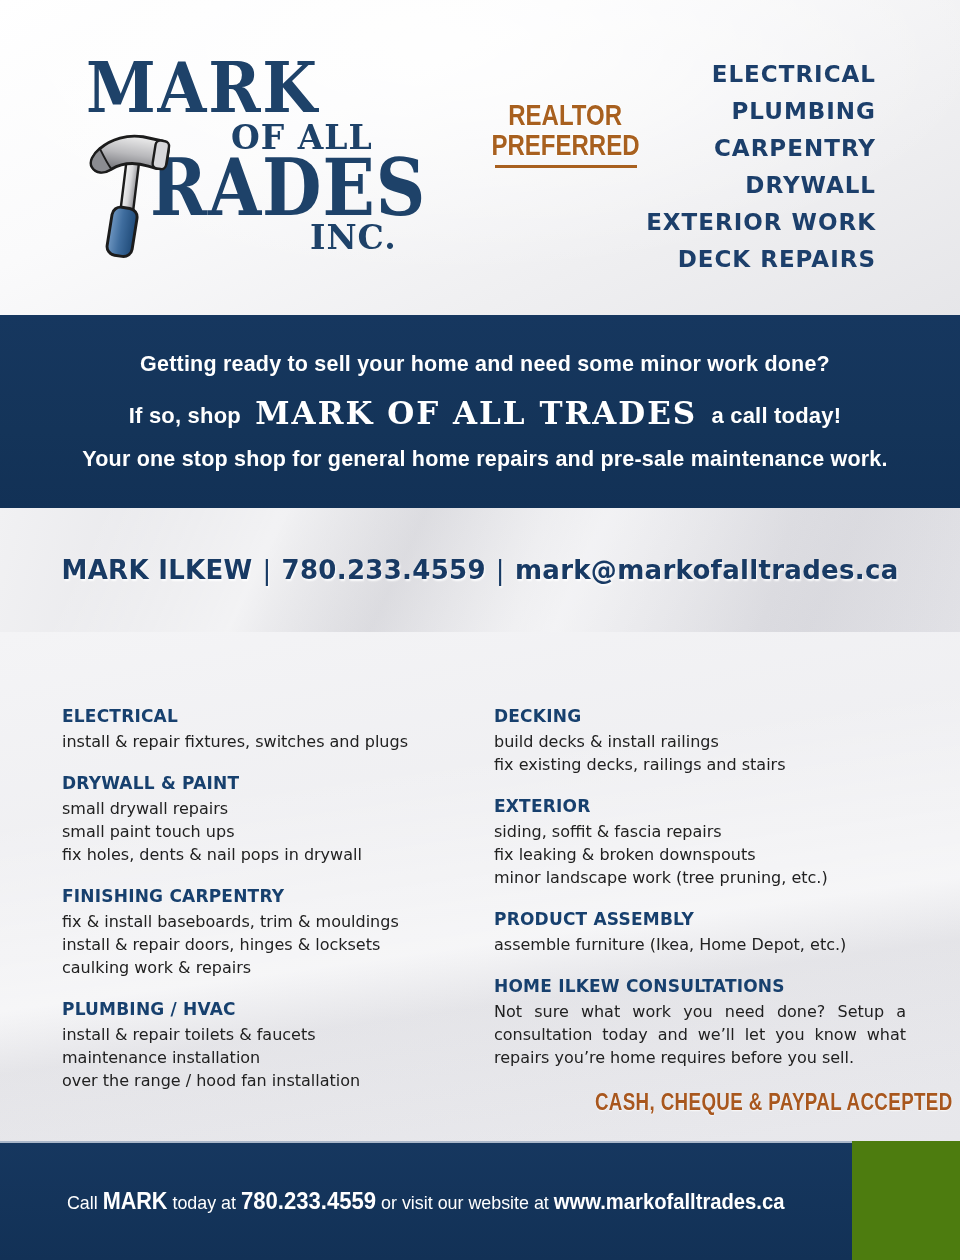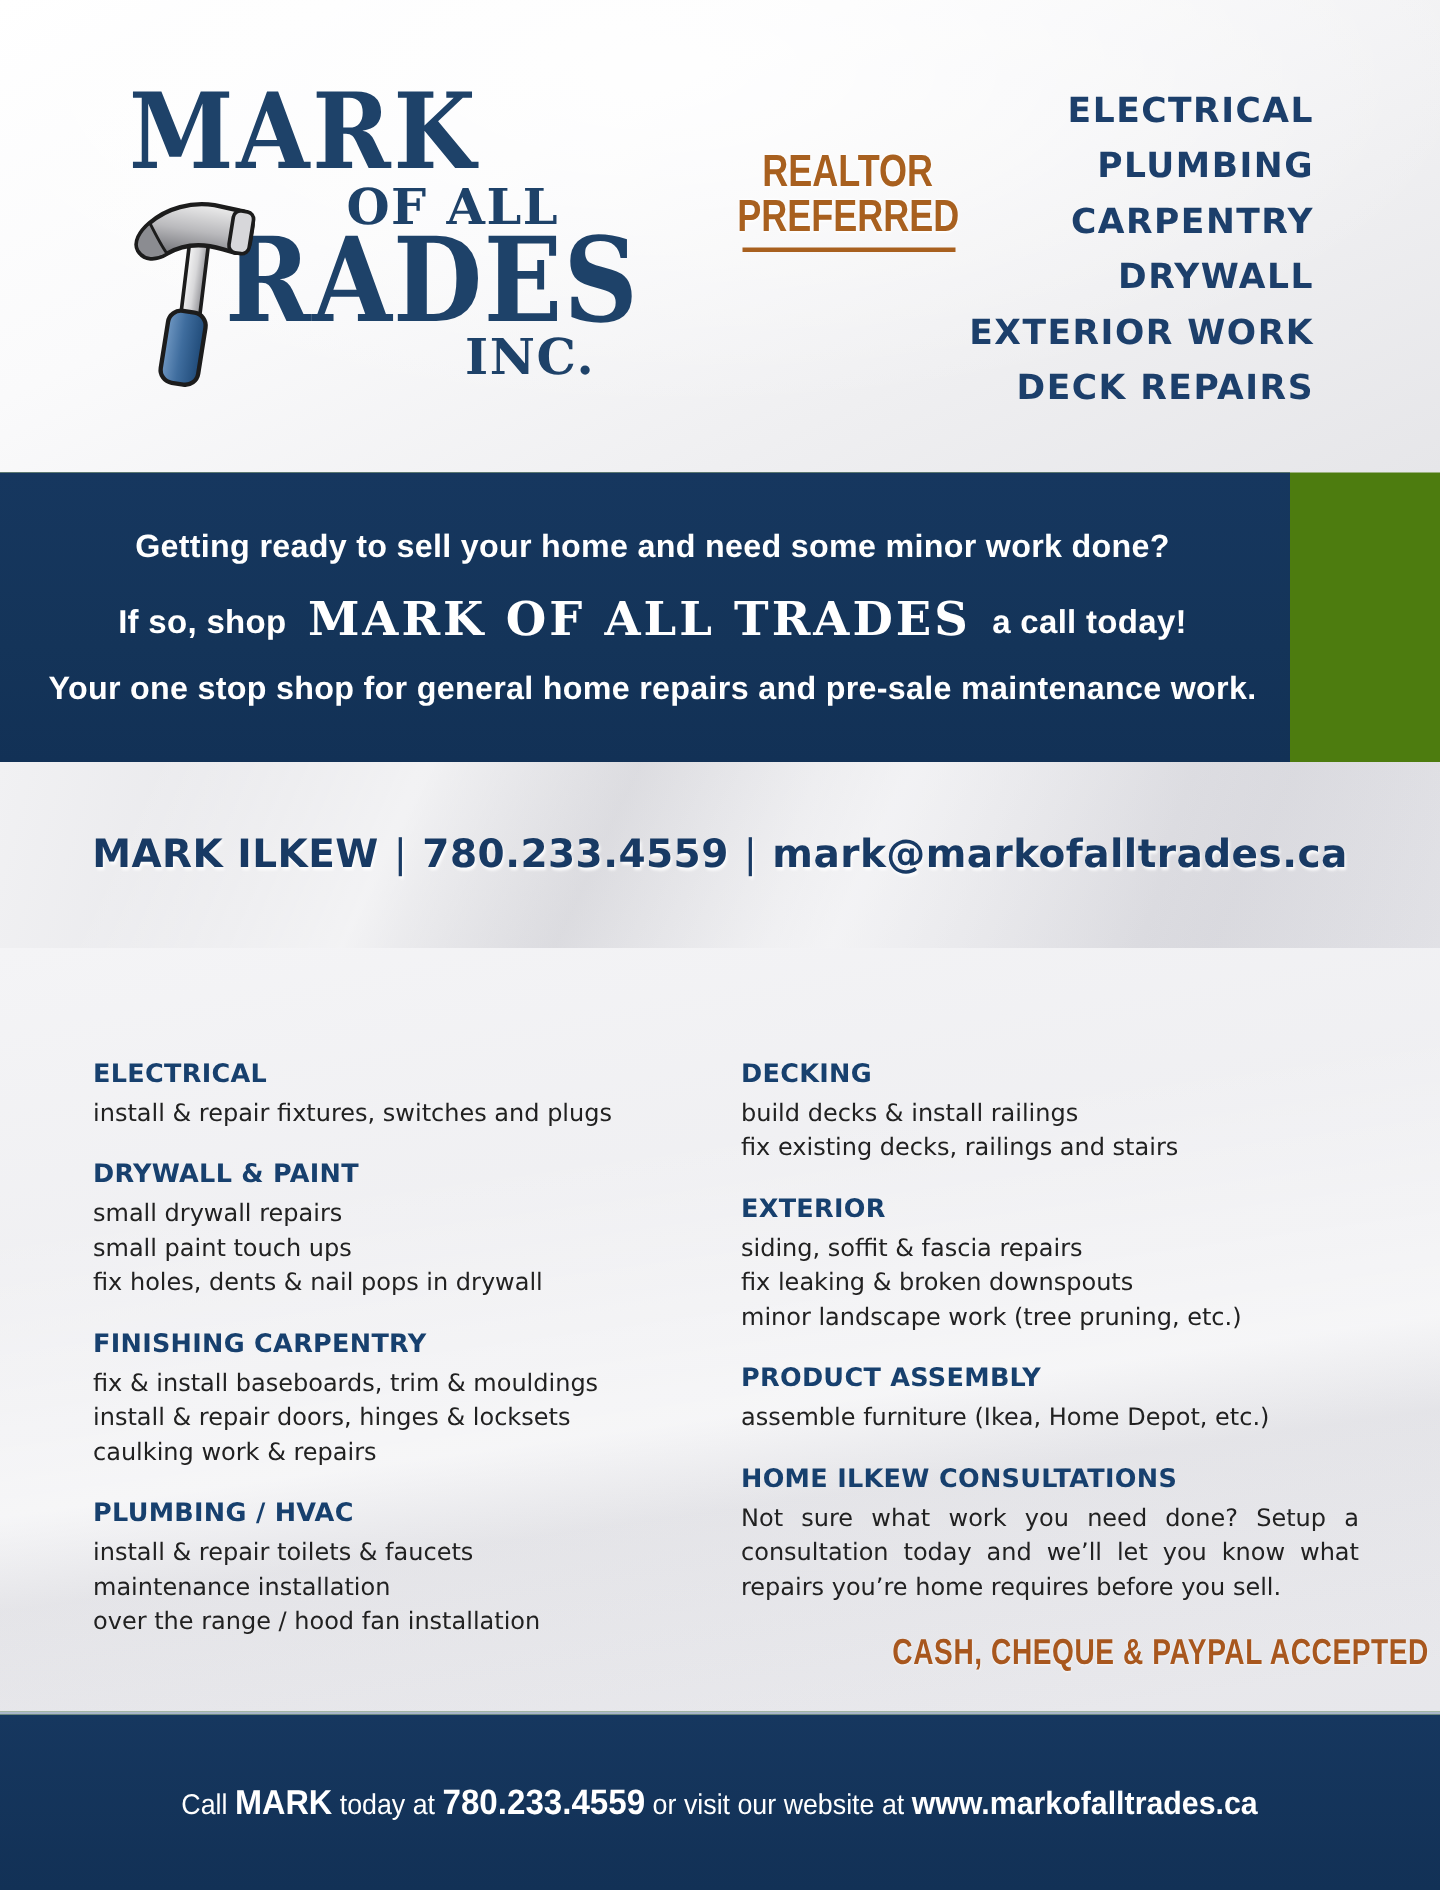--- a/index.html
+++ b/index.html
@@ -9,38 +9,38 @@
     font-family:"DejaVu Sans","Liberation Sans",sans-serif;
     background:#4d7c0f;
   }
   
   .header {
     position:absolute; left:0; top:0; width:960px; height:315px;
     background:linear-gradient(155deg,#ffffff 0%,#fafafb 35%,#efeff1 70%,#e6e6e9 100%);
     overflow:hidden;
   }
   .banner {
-    position:absolute; left:0; top:315px; width:860px; height:193px;
+    position:absolute; left:0; top:315px; width:960px; height:193px;
     background:linear-gradient(180deg,#16375f 0%,#143459 60%,#123156 100%);
     display:flex; flex-direction:column; justify-content:center; align-items:center;
     gap:17px; color:#ffffff; text-align:center;padding-left:10px;
   }
   .contact-band {
     position:absolute; left:0; top:508px; width:960px; height:124px;
     background:linear-gradient(105deg,#f1f1f3 0%,#e2e2e6 30%,#ededf0 55%,#dfdfe4 80%,#eaeaee 100%);
     display:flex; align-items:center; justify-content:center;
     overflow:hidden;
   }
   .main {
     position:absolute; left:0; top:632px; width:960px; height:509px;
     background:linear-gradient(170deg,#f4f4f6 0%,#ededf0 55%,#e7e7eb 100%);
     overflow:hidden;
   }
   .footer {
-    position:absolute; left:0; top:1141px; width:960px; height:119px;
+    position:absolute; left:0; top:1141px; width:852px; height:119px;
     background:linear-gradient(180deg,#16375f 0%,#123156 100%);
     border-top:2px solid #aab7c9;
     display:flex; align-items:center; justify-content:center;
     color:#ffffff;
   }
   
   .swoosh { position:absolute; pointer-events:none; }
   .sw1 { left:-150px; top:-80px; width:1300px; height:420px;
          background:radial-gradient(ellipse at 45% 30%, rgba(255,255,255,.85) 0%, rgba(255,255,255,0) 55%); }
   .sw2 { left:0; top:0; width:960px; height:124px;

